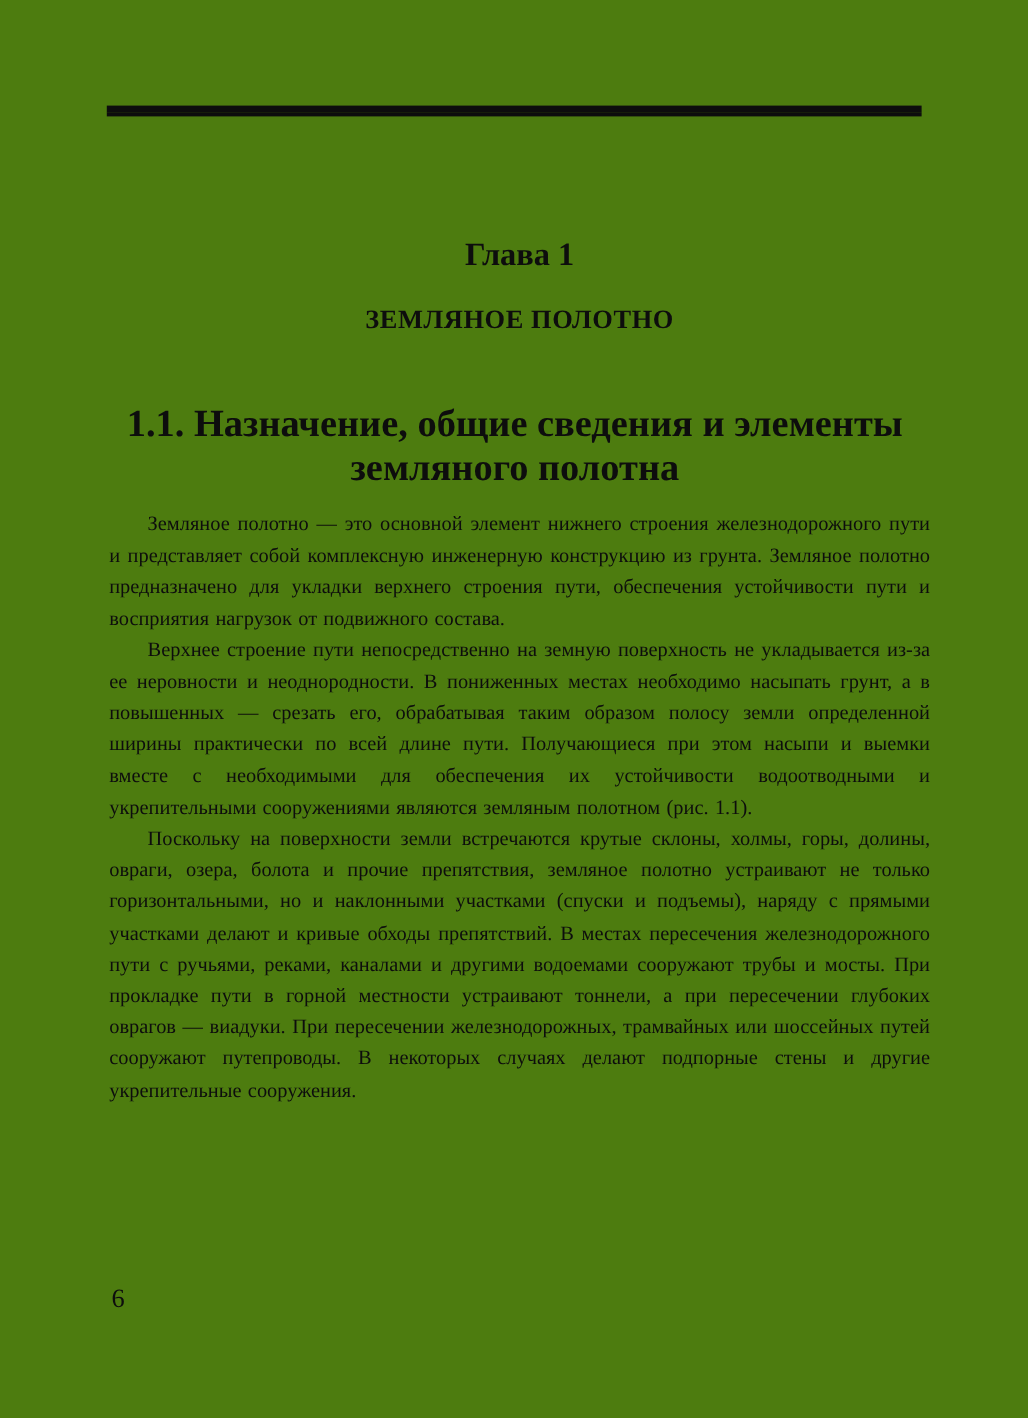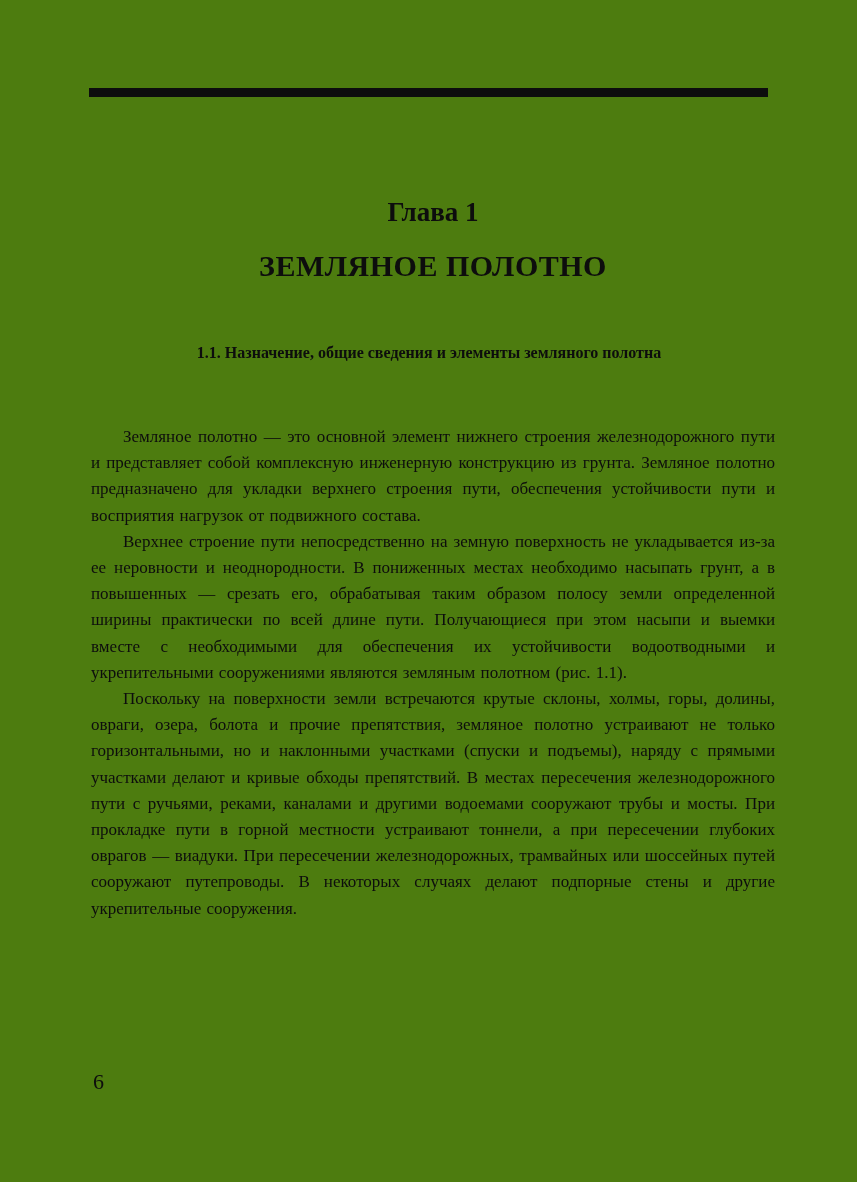--- a/index.html
+++ b/index.html
@@ -37,33 +37,33 @@
     font-weight: bold;
     line-height: 30px;
   }
   .chapter-title {
     position: absolute;
     left: 91px;
     top: 249px;
     width: 684px;
     margin: 0;
     text-align: center;
-    font-size: 30px;
+    font-size: 22px;
     font-weight: bold;
     line-height: 34px;
     letter-spacing: 0.5px;
   }
   .section-heading {
     position: absolute;
     left: 99px;
     top: 334px;
     width: 660px;
     margin: 0;
     text-align: center;
-    font-size: 16px;
+    font-size: 32px;
     font-weight: bold;
     line-height: 37px;
   }
   .body-text {
     position: absolute;
     left: 91px;
     top: 424px;
     width: 684px;
     font-size: 17px;
     line-height: 26.2px;

